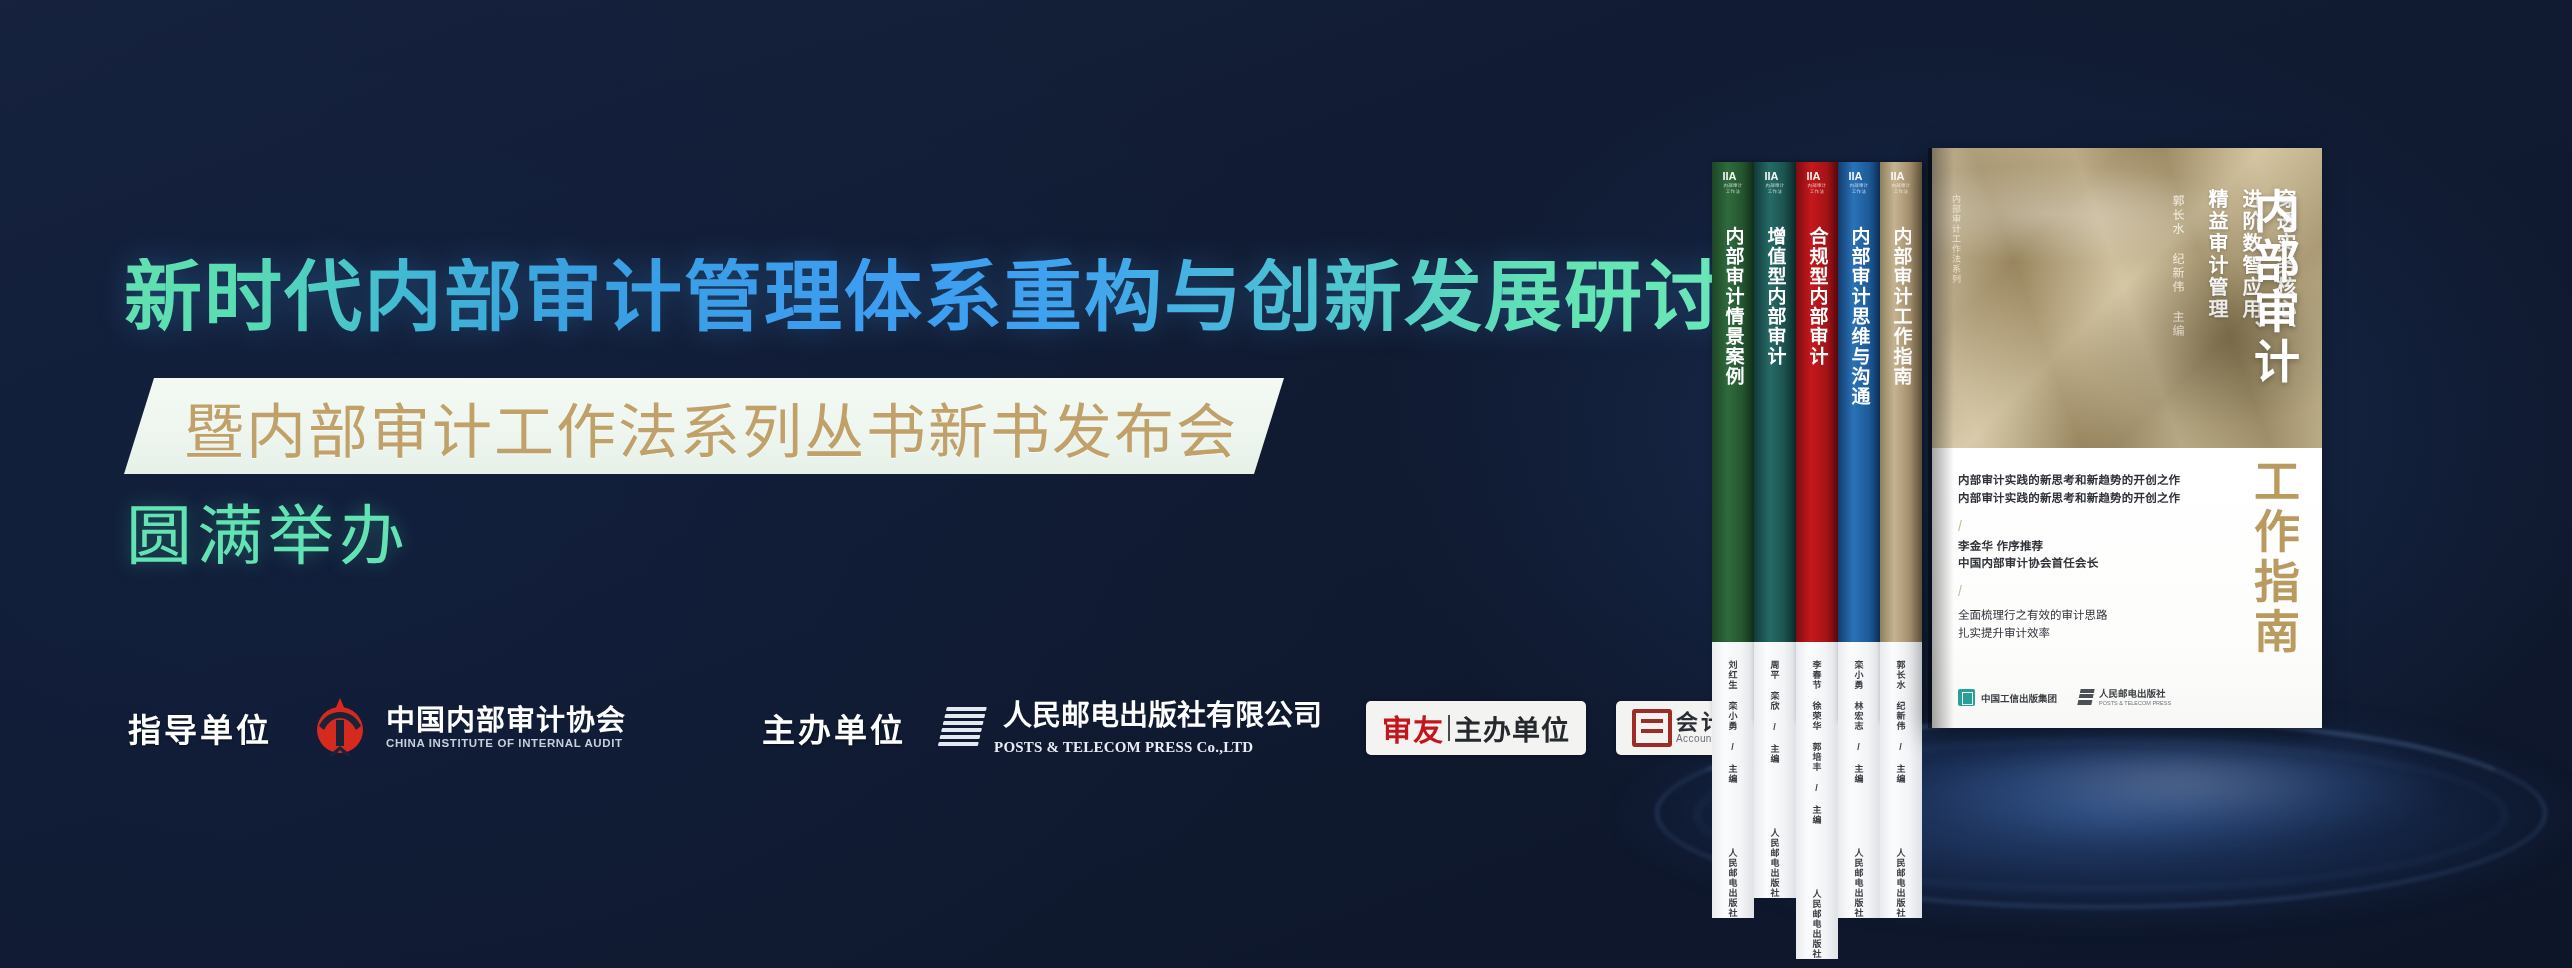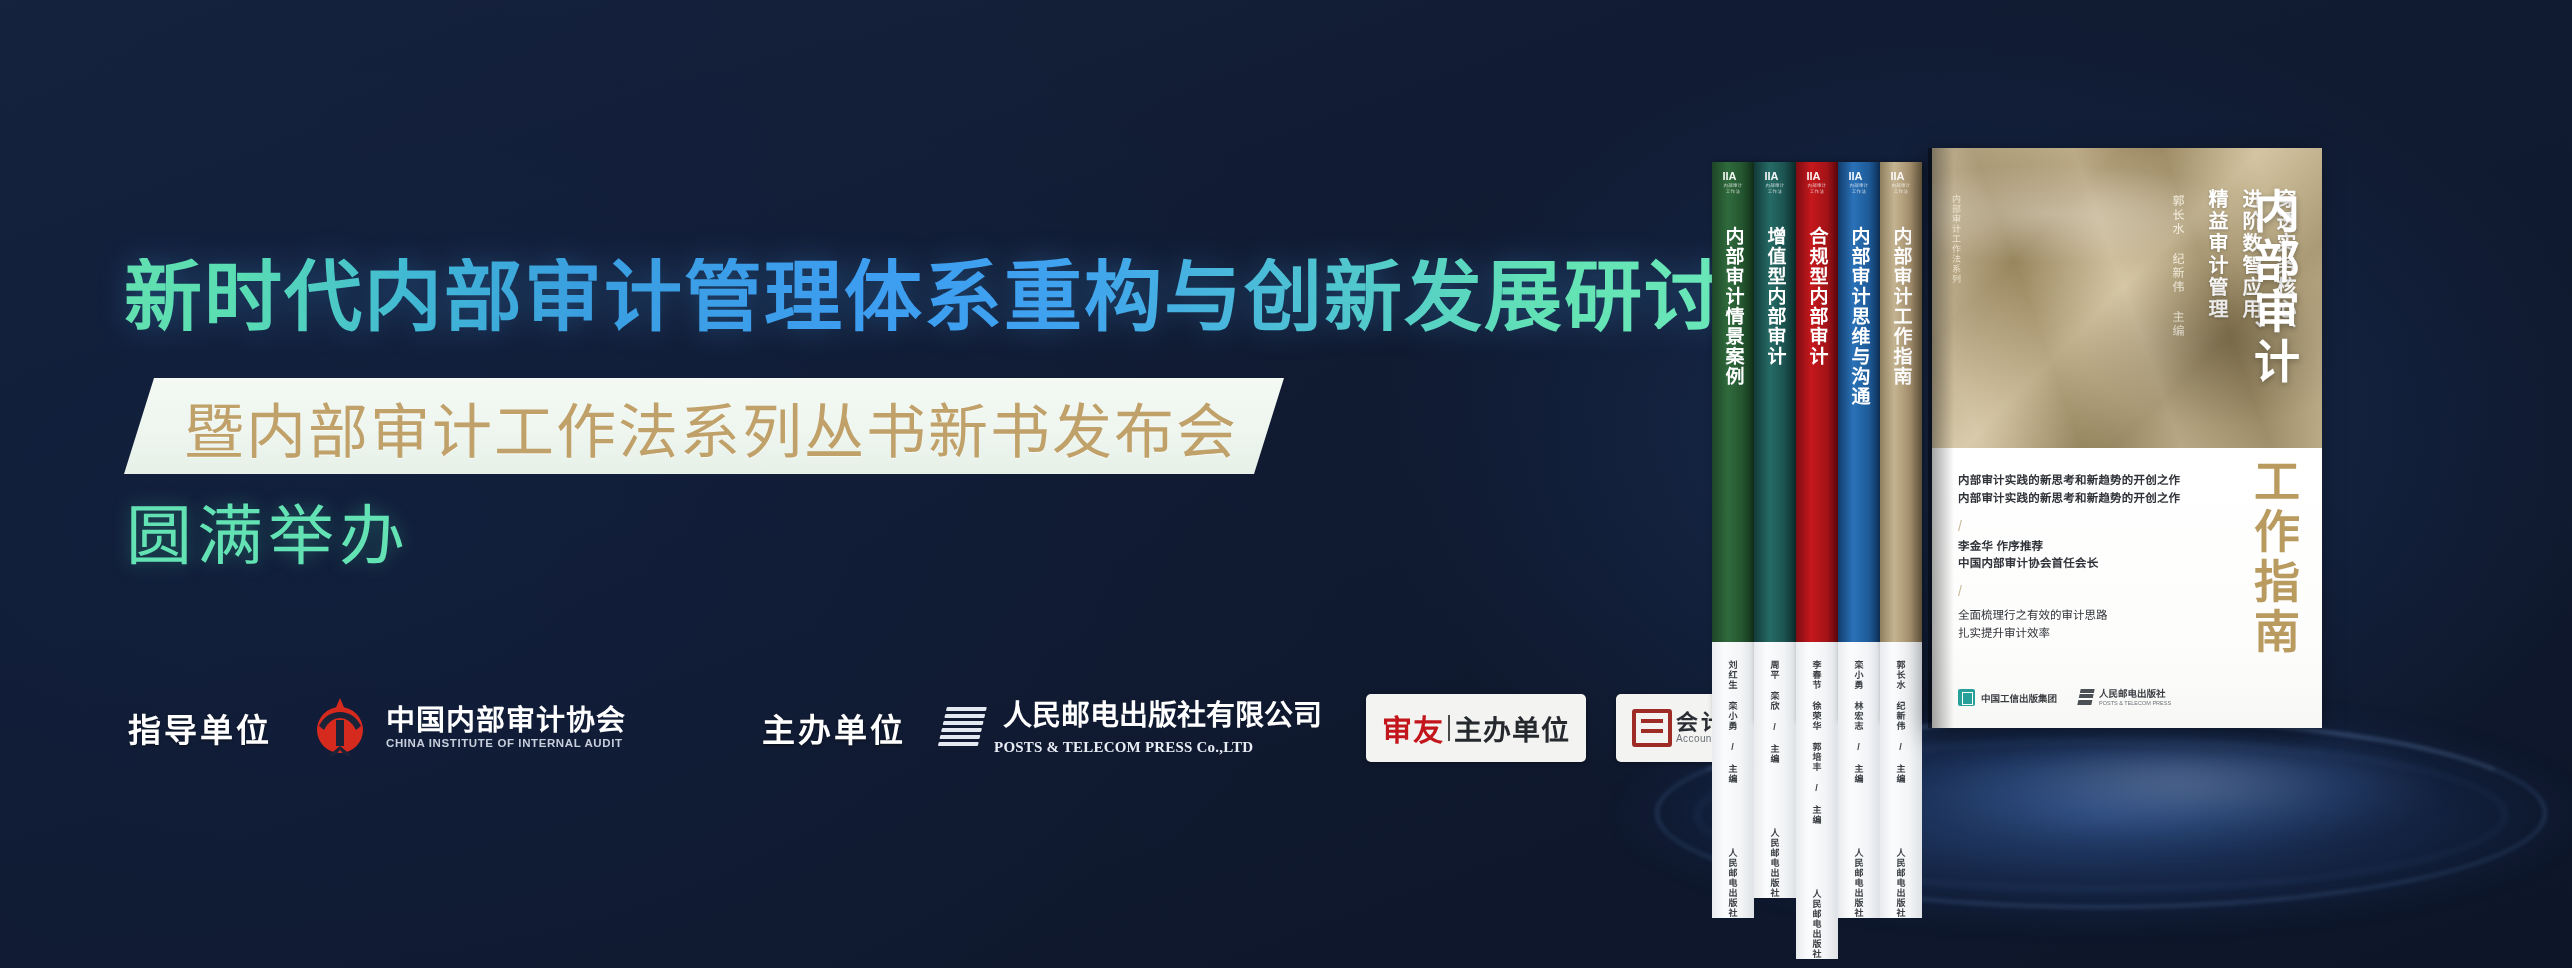--- a/index.html
+++ b/index.html
@@ -104,21 +104,21 @@
   
   .ptp{display:flex;align-items:center;}
   .ptp-mark{position:relative;width:40px;height:46px;flex:0 0 40px;transform:skewX(-13deg);}
   .ptp-mark i{position:absolute;left:0;right:0;height:4px;background:#e4e9f1;border-radius:1px;}
   .ptp-txt{margin-left:12px;display:flex;flex-direction:column;}
   .ptp-cn{font-family:"Liberation Serif","DejaVu Serif",serif;font-size:29px;font-weight:700;color:#ffffff;letter-spacing:0;line-height:1.1;white-space:nowrap;margin-left:9px;}
   .ptp-en{font-family:Liberation Serif, serif;font-size:15px;font-weight:700;color:#e8edf5;letter-spacing:.2px;line-height:1.2;white-space:nowrap;margin-top:6px;}
 
   
   .chip{
-    background:#f3f4f2;border-radius:5px;height:68px;
+    background:#f3f4f2;border-radius:5px;height:54px;
     display:flex;align-items:center;padding:0 16px;gap:4px;
     box-shadow:0 1px 4px rgba(0,0,0,.35);
   }
   .chip .red{font-size:30px;font-weight:700;color:#c3161c;letter-spacing:1px;white-space:nowrap;}
   .chip .bar{width:2px;height:26px;background:#4a4a4a;}
   .chip .dark{font-size:28px;font-weight:700;color:#25282d;letter-spacing:1px;white-space:nowrap;}
   .chip .sq{
     width:40px;height:38px;border:4px solid #9e2b25;border-radius:3px;position:relative;flex:0 0 40px;
   }
   .chip .sq::after{content:"";position:absolute;left:5px;right:5px;top:6px;height:4px;background:#9e2b25;box-shadow:0 10px 0 #9e2b25;}

